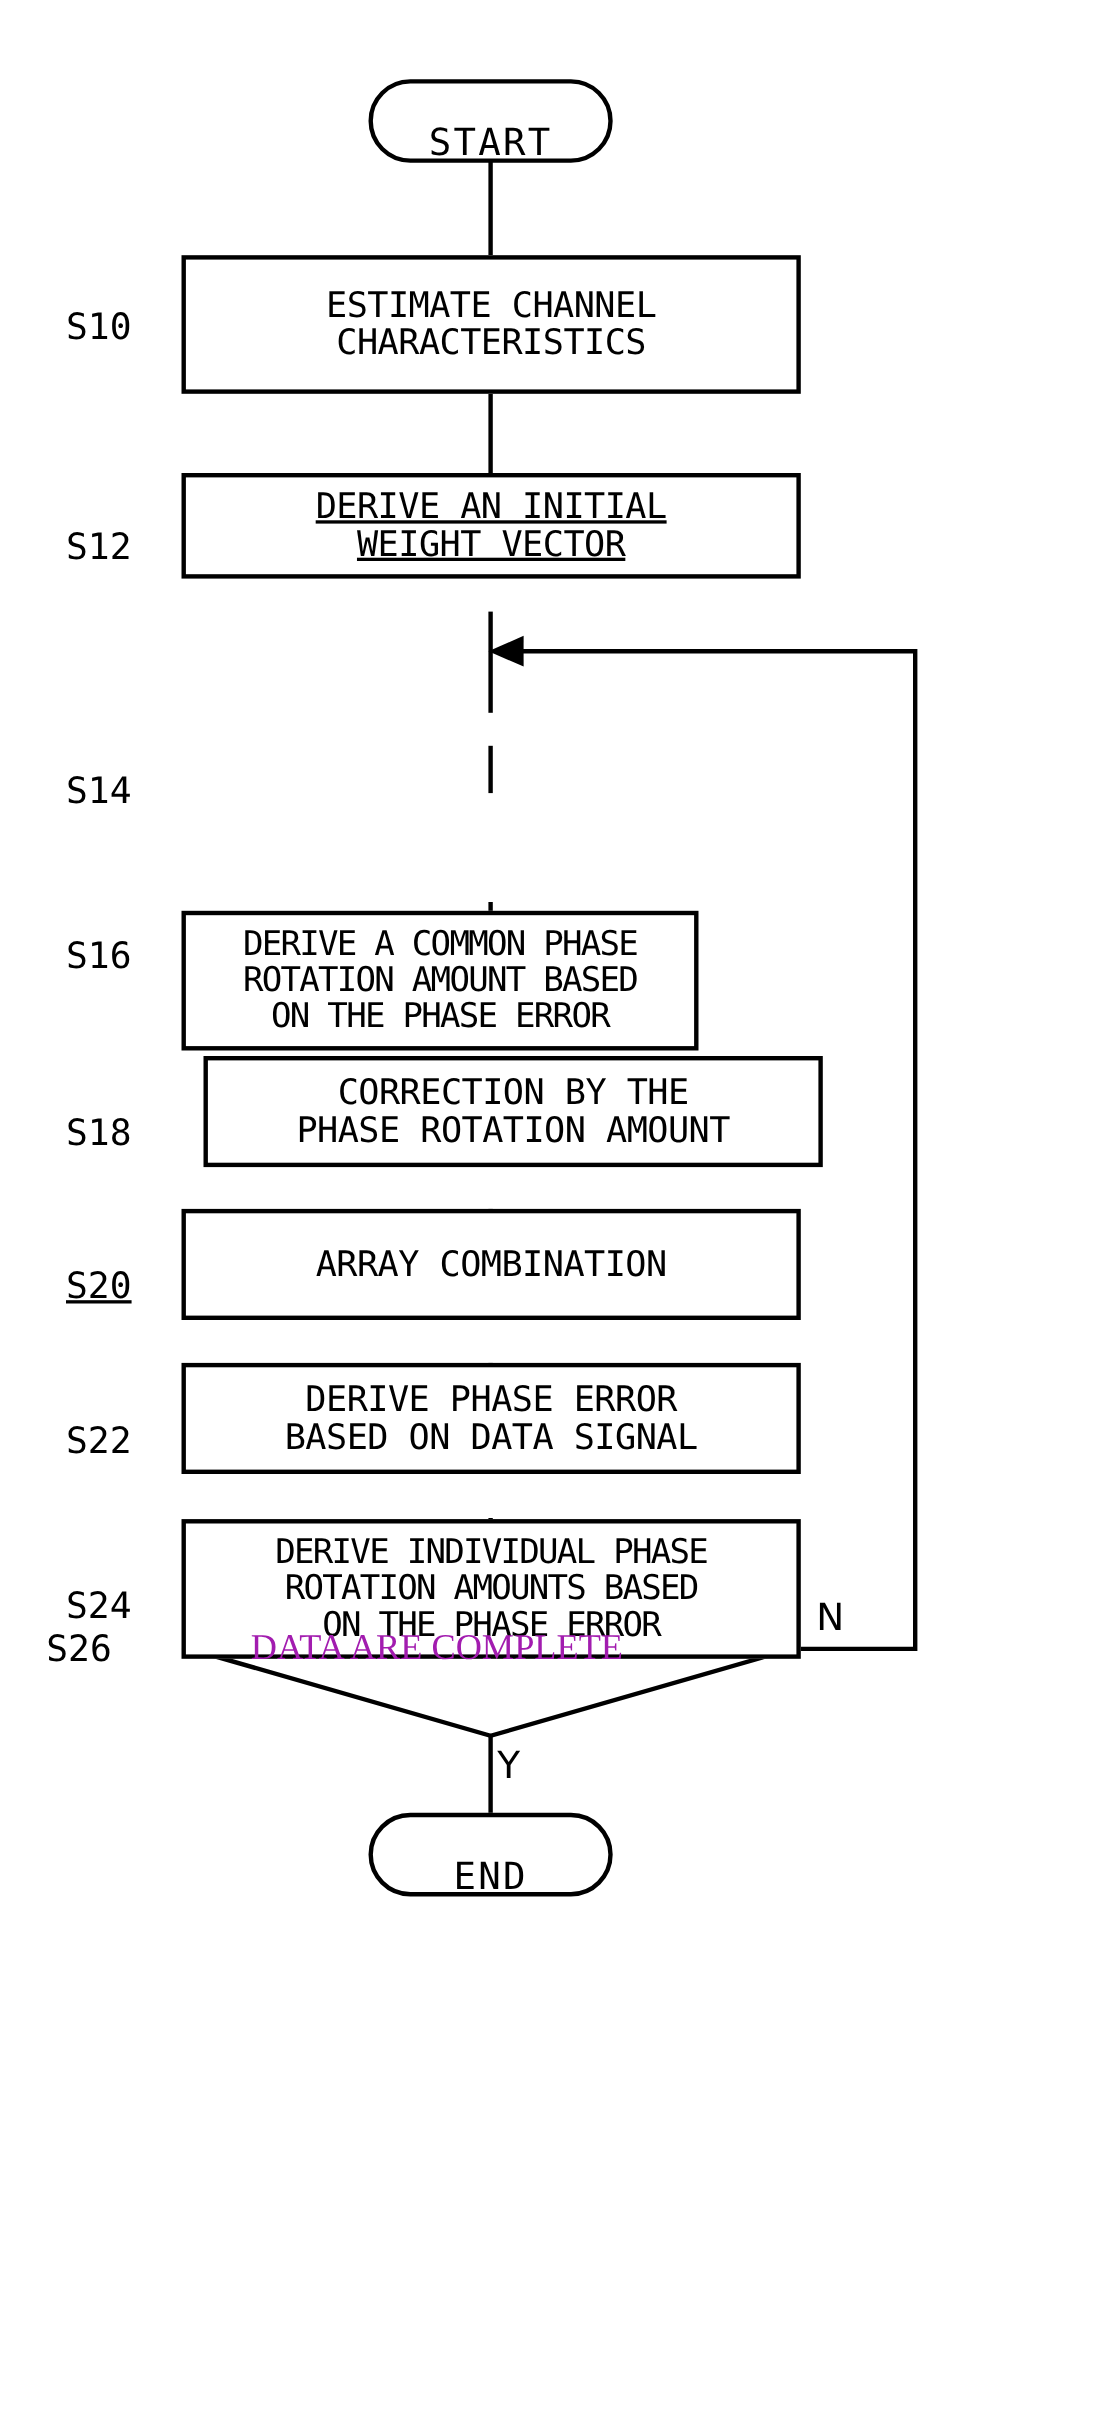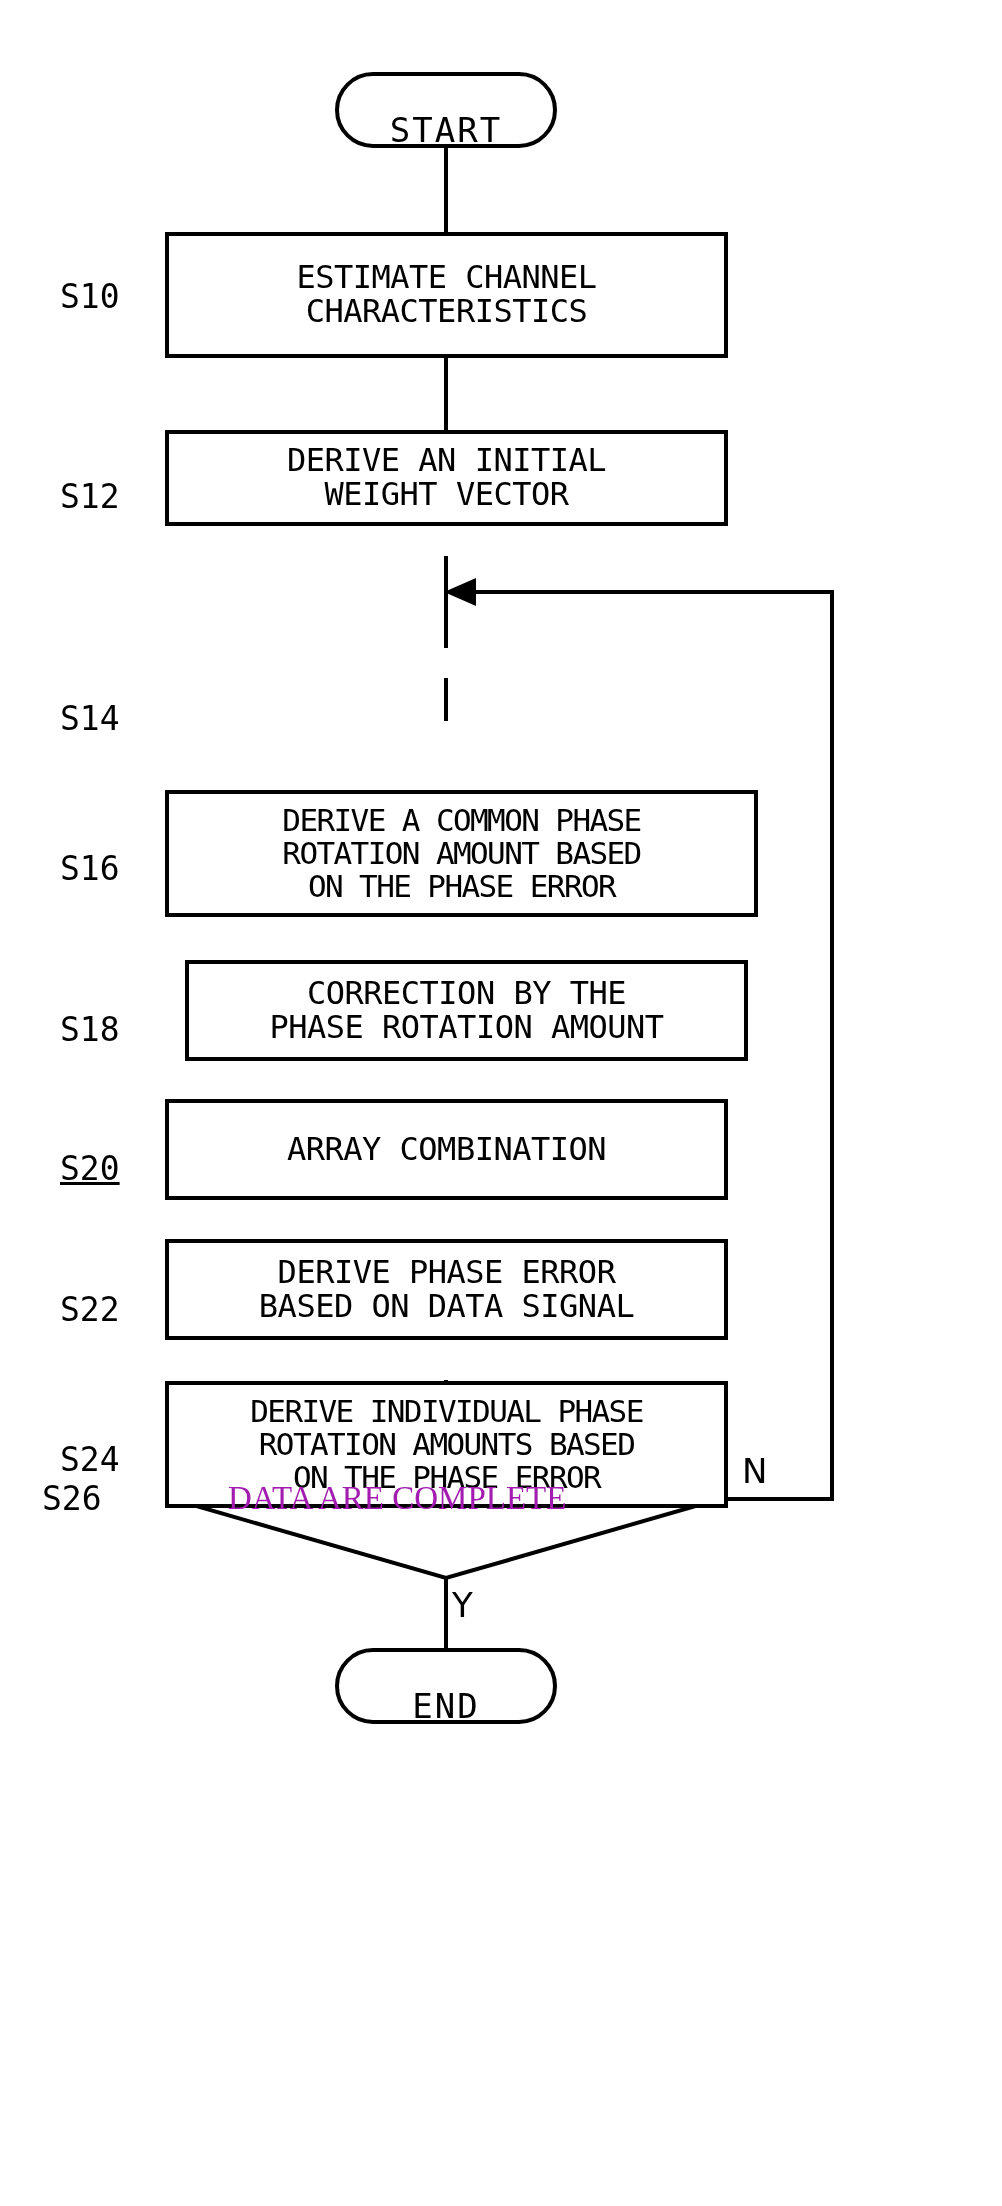--- a/index.html
+++ b/index.html
@@ -140,29 +140,29 @@
     <span class="tlabel">START</span>
   </div>
 
   <div class="steplabel" style="left:60px; top:280px;">S10</div>
   <div class="process" style="left:165px; top:232px; width:563px; height:126px;">
     <span class="ptext">ESTIMATE CHANNEL
 CHARACTERISTICS</span>
   </div>
 
   <div class="steplabel" style="left:60px; top:480px;">S12</div>
-  <div class="process" style="left:165px; top:430px; width:563px; height:96px;">
+  <div class="process" style="left:165px; top:430px; width:563px; height:96px;text-decoration:underline;">
     <span class="ptext">DERIVE AN INITIAL
 WEIGHT VECTOR</span>
   </div>
 
   <div class="steplabel" style="left:60px; top:702px;">S14</div>
 
   <div class="steplabel" style="left:60px; top:852px;">S16</div>
-  <div class="process tight" style="left:165px; top:790px; width:593px; height:127px;">
+  <div class="process tight" style="left:165px; top:828px; width:470px; height:127px;">
     <span class="ptext">DERIVE A COMMON PHASE
 ROTATION AMOUNT BASED
 ON THE PHASE ERROR</span>
   </div>
 
   <div class="steplabel" style="left:60px; top:1013px;">S18</div>
   <div class="process" style="left:165px; top:960px; width:563px; height:101px;margin-left:20px;">
     <span class="ptext">CORRECTION BY THE
 PHASE ROTATION AMOUNT</span>
   </div>

